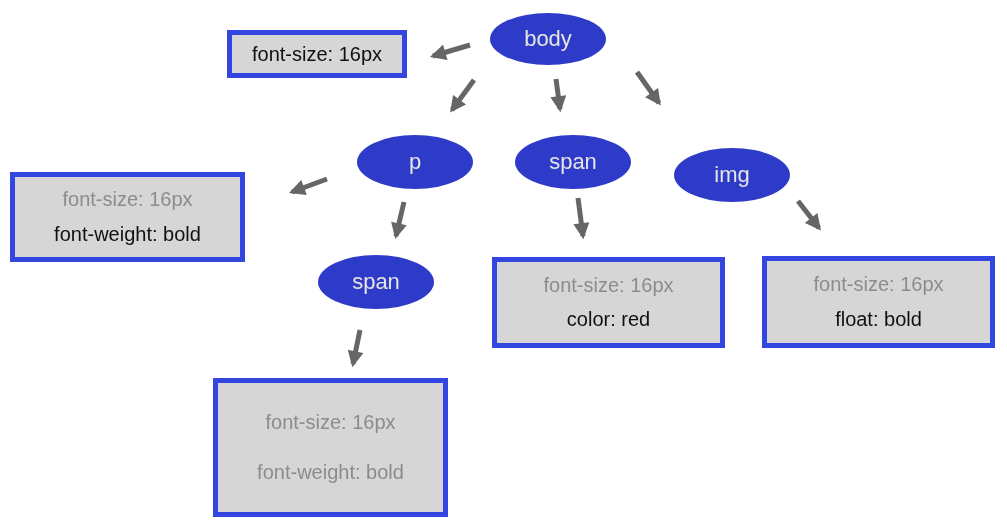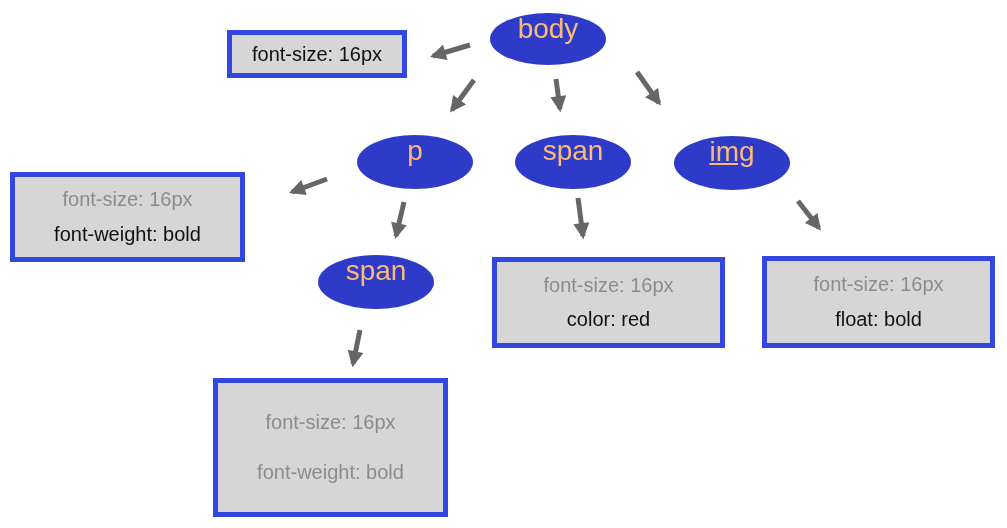--- a/index.html
+++ b/index.html
@@ -11,45 +11,45 @@
     font-family: "Liberation Sans", sans-serif;
     overflow: hidden;
   }
   .arrows { position: absolute; left: 0; top: 0; width: 1007px; height: 528px; pointer-events: none; }
   .arrows line { stroke: #666666; stroke-width: 5; }
   .node {
     position: absolute;
     background: #2e3bc9;
     border-radius: 50%;
     display: flex;
-    align-items: flex-start;
+    align-items: center;
     justify-content: center;
-    color: #fdba74;
-    font-size: 28px;
+    color: #e5e5e5;
+    font-size: 22px;
     width: 116px;
     height: 52px;
   }
   .stylebox {
     position: absolute;
     background: #d6d6d6;
     border: 5px solid #3346e0;
     box-sizing: border-box;
     display: flex;
     flex-direction: column;
     align-items: center;
     justify-content: space-evenly;
     font-size: 20px;
   }
   .stylebox .line.inherited { color: #8c8c8c; }
   .stylebox .line.declared { color: #111111; }
 
   #node-body  { left: 490px; top: 13px; }
   #node-p     { left: 357px; top: 135px; height: 54px; }
   #node-span1 { left: 515px; top: 135px; height: 54px; }
-  #node-img   { left: 674px; top: 136px; height: 54px; text-decoration: underline; }
+  #node-img   { left: 674px; top: 148px; height: 54px; }
   #node-span2 { left: 318px; top: 255px; height: 54px; }
 
   #box-body  { left: 227px; top: 30px;  width: 180px; height: 48px; }
   #box-p     { left: 10px;  top: 172px; width: 235px; height: 90px; }
   #box-span1 { left: 492px; top: 257px; width: 233px; height: 91px; }
   #box-img   { left: 762px; top: 256px; width: 233px; height: 92px; }
   #box-span2 { left: 213px; top: 378px; width: 235px; height: 139px; }
 </style>
 </head>
 <body>

